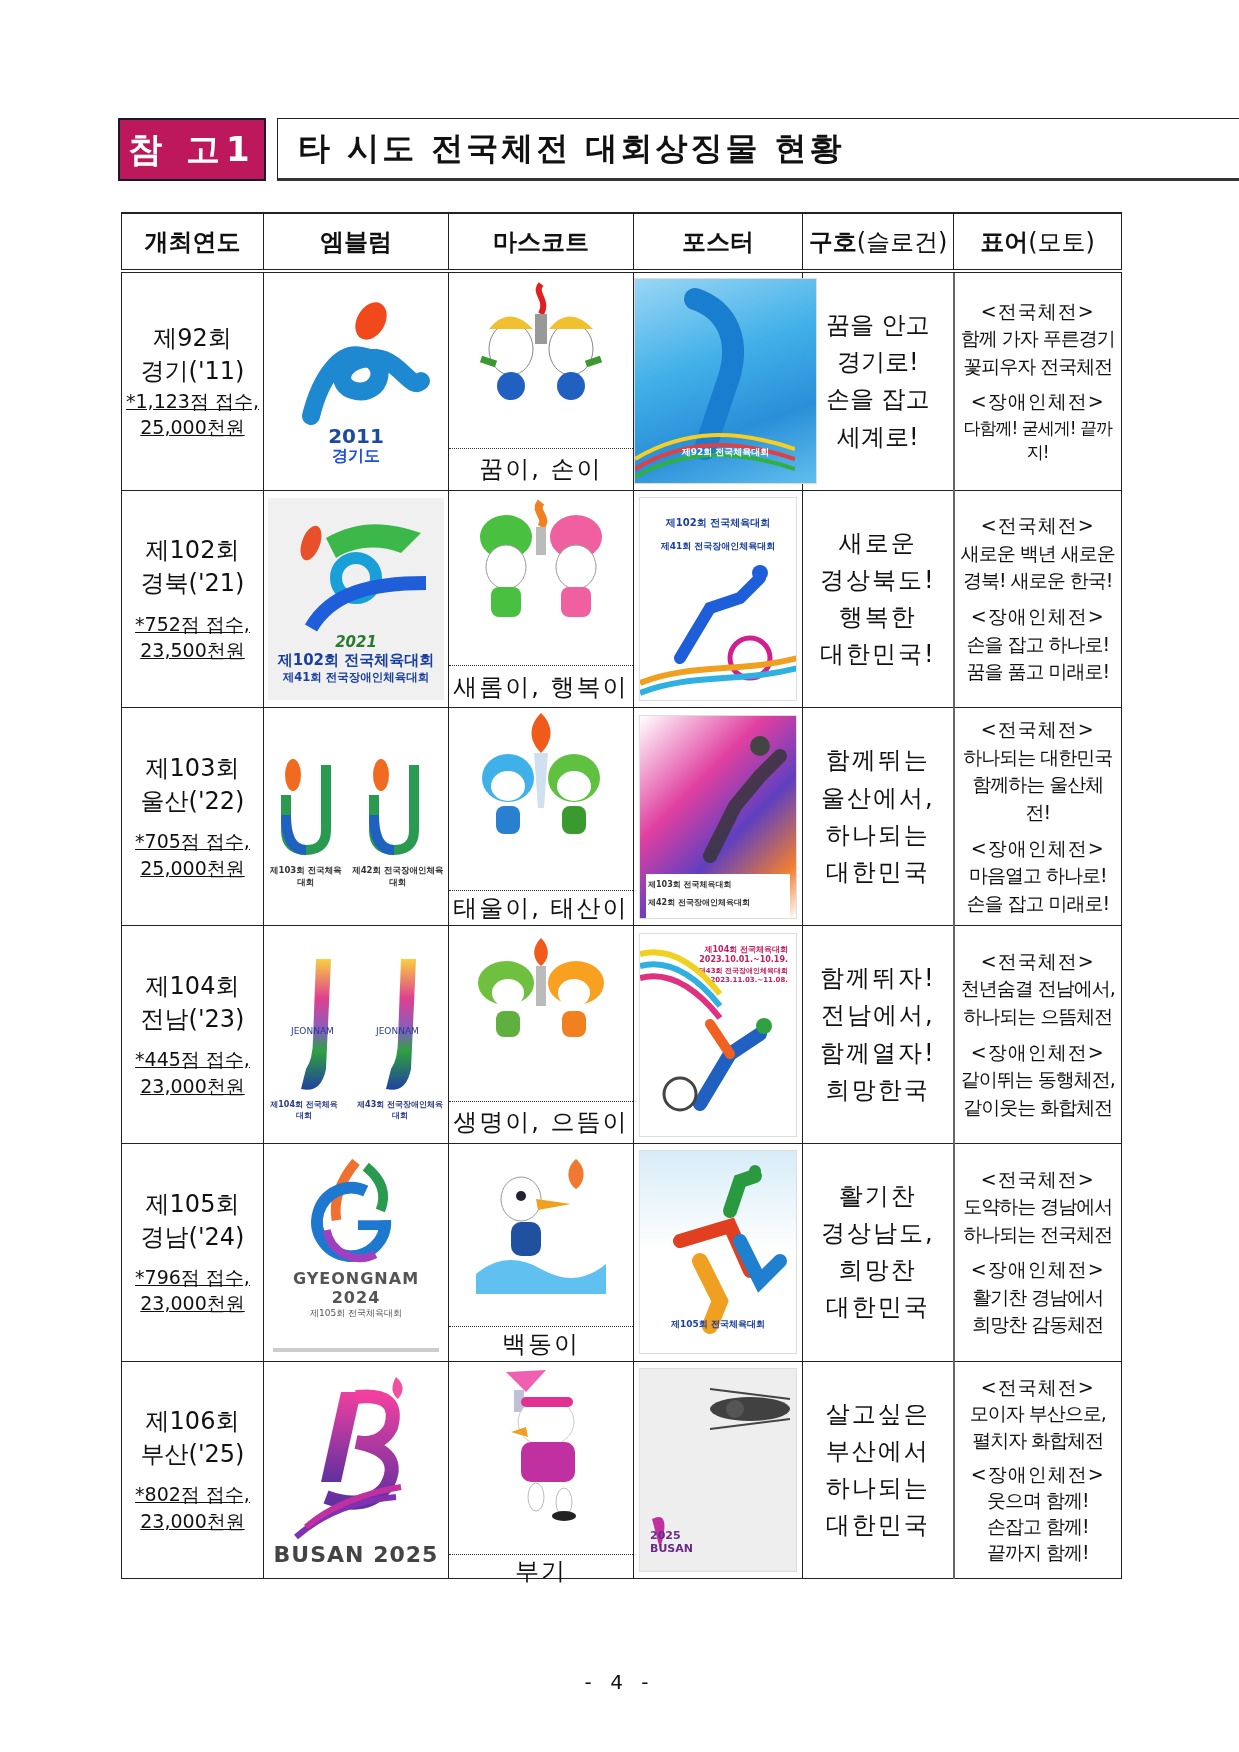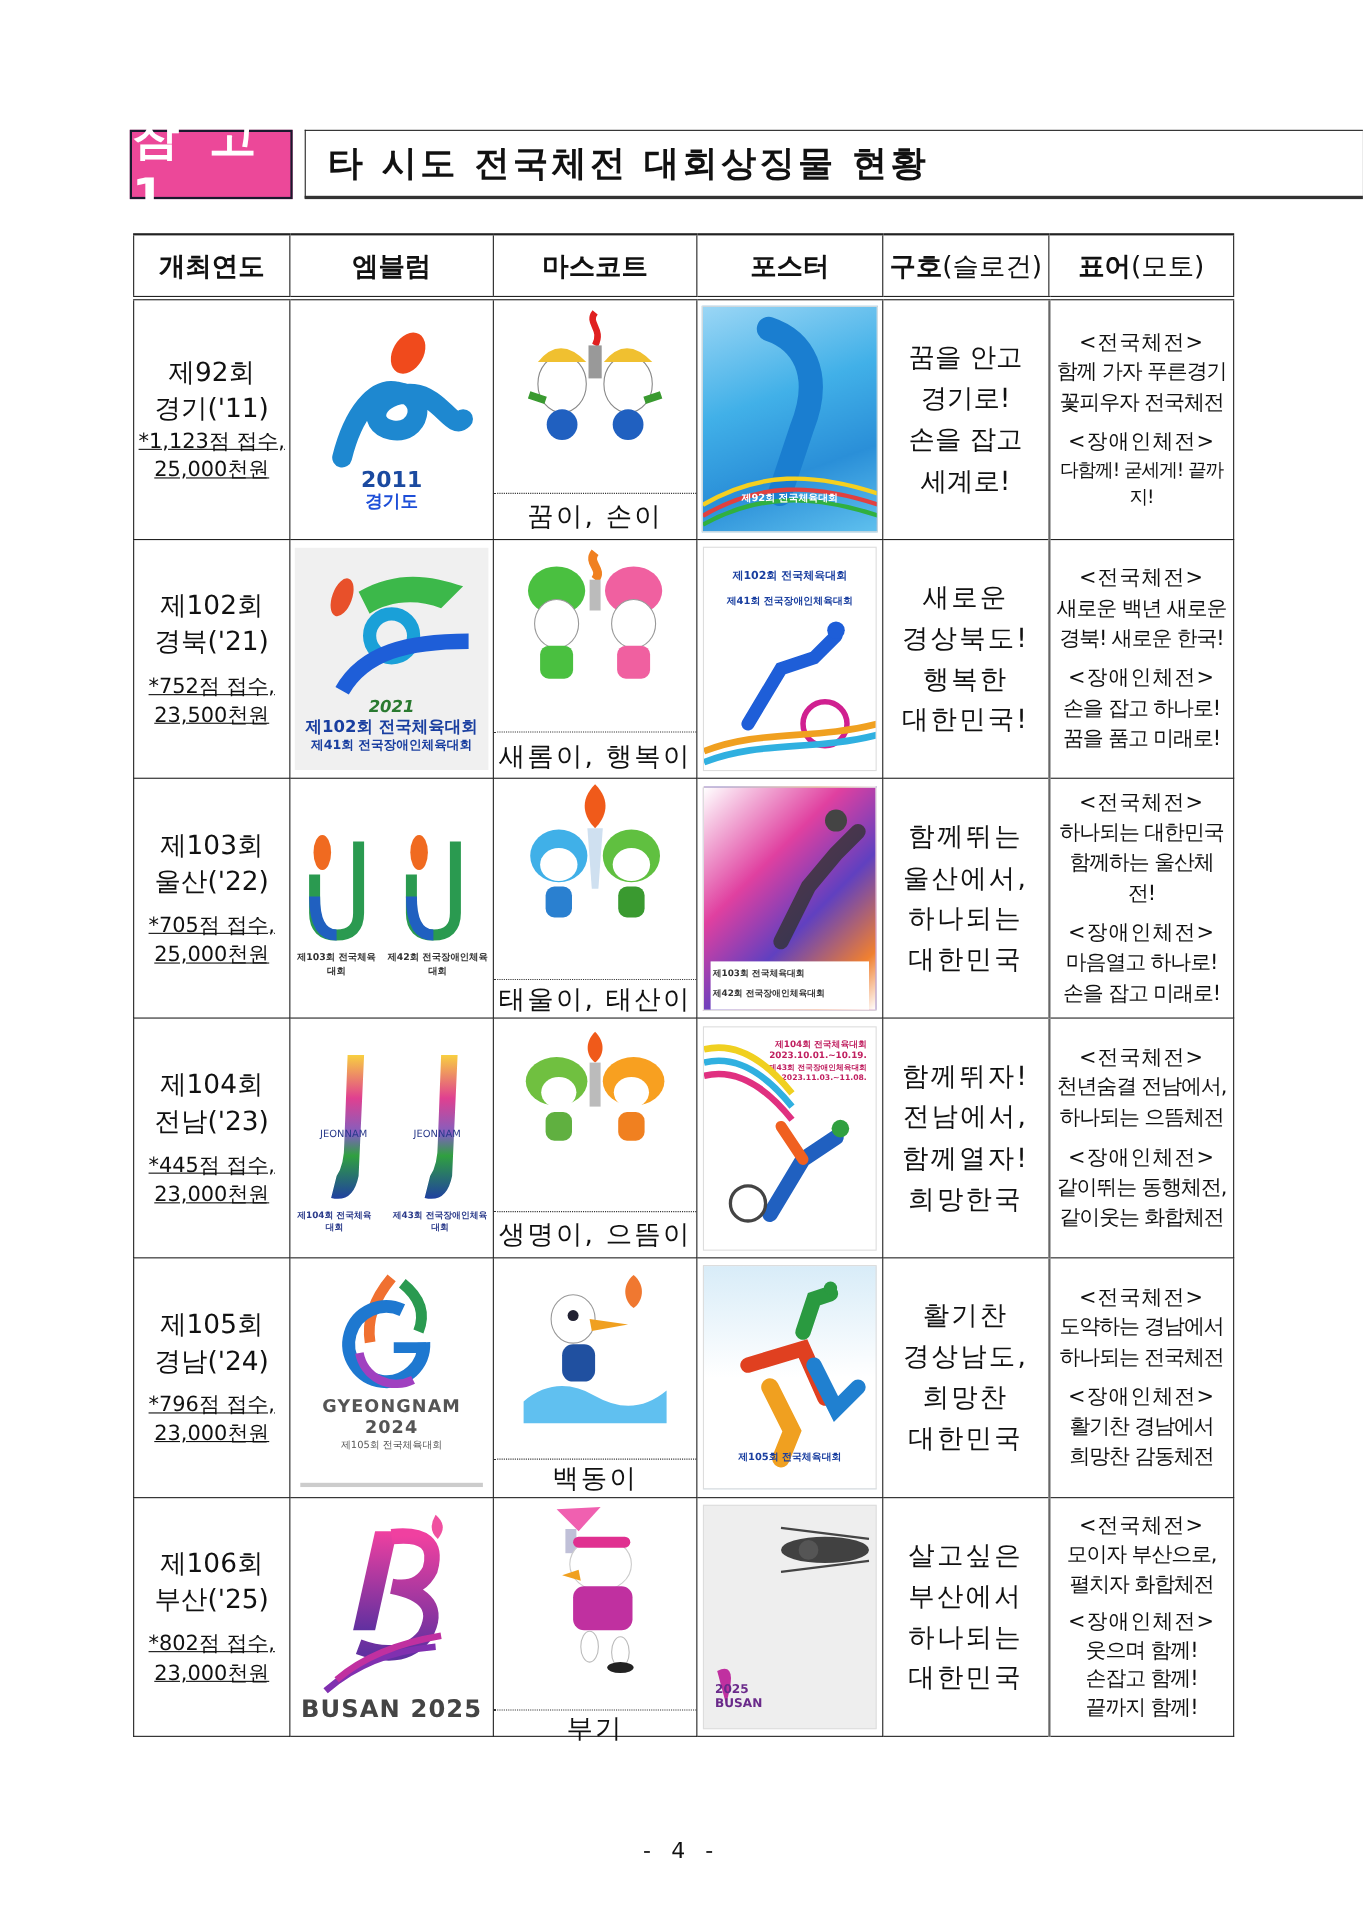--- a/index.html
+++ b/index.html
@@ -2,22 +2,22 @@
 <html><head>
 <meta charset="utf-8">
 <style>
   * { box-sizing: border-box; margin: 0; padding: 0; }
   html, body { width: 1239px; height: 1752px; background: #ffffff; overflow: hidden; }
   body { position: relative; font-family: "DejaVu Sans", "Liberation Sans", sans-serif; color: #111; }
 
   .title-row { position: absolute; left: 118px; top: 118px; width: 1003px; height: 63px; }
   .ref-badge {
     position: absolute; left: 0; top: 0; width: 148px; height: 63px;
-    background: #ec4899; border: 2px solid #1a1a2e;
-    color: #fff; font-weight: bold; font-size: 43px;
+    background: #be185d; border: 2px solid #1a1a2e;
+    color: #fff; font-weight: bold; font-size: 34px;
     display: flex; align-items: center; justify-content: center; letter-spacing: 6px;
     font-family: "DejaVu Sans", sans-serif;
   }
   .title-box {
     position: absolute; left: 159px; top: 0; width: 964px; height: 63px;
     border: 1.5px solid #222; border-bottom: 3px solid #333; border-right: 2px solid #333;
     display: flex; align-items: center; padding-left: 20px;
     font-size: 32px; font-weight: bold; letter-spacing: 3px; color: #111;
   }
 
@@ -113,21 +113,21 @@
                 <path d="M78 55 q20 -25 44 0" fill="#f0c030"></path>
               <ellipse cx="40" cy="112" rx="14" ry="14" fill="#2060c0"></ellipse>
                 <ellipse cx="100" cy="112" rx="14" ry="14" fill="#2060c0"></ellipse>
               <path d="M10 85 l15 5 M115 90 l15 -5" stroke="#3a9a30" stroke-width="7"></path>
             </svg>
           </div>
           <div class="name">꿈이, 손이</div>
         </div>
       </td>
       <td>
-        <div class="poster" style="width:160px;height:206px;background:linear-gradient(160deg,#9ad6f5 0%,#41b0e8 40%,#2a8fd8 70%,#5fc0ee 100%)">
+        <div class="poster" style="width:183px;height:206px;background:linear-gradient(160deg,#9ad6f5 0%,#41b0e8 40%,#2a8fd8 70%,#5fc0ee 100%)">
           <svg width="160" height="206" style="position:absolute;left:0;top:0">
             <path d="M60 20 c30 10 50 40 30 90 l-20 60" stroke="#1a7ed0" stroke-width="22" fill="none" stroke-linecap="round"></path>
             <path d="M0 180 C 50 150, 100 150, 160 170" stroke="#f5d020" stroke-width="4" fill="none"></path>
             <path d="M0 190 C 50 160, 100 160, 160 180" stroke="#e04040" stroke-width="4" fill="none"></path>
             <path d="M0 198 C 50 170, 100 170, 160 190" stroke="#30b040" stroke-width="4" fill="none"></path>
           </svg>
           <div class="ptxt" style="bottom:24px;color:#fff">제92회 전국체육대회</div>
         </div>
       </td>
       <td class="col-slogan">

